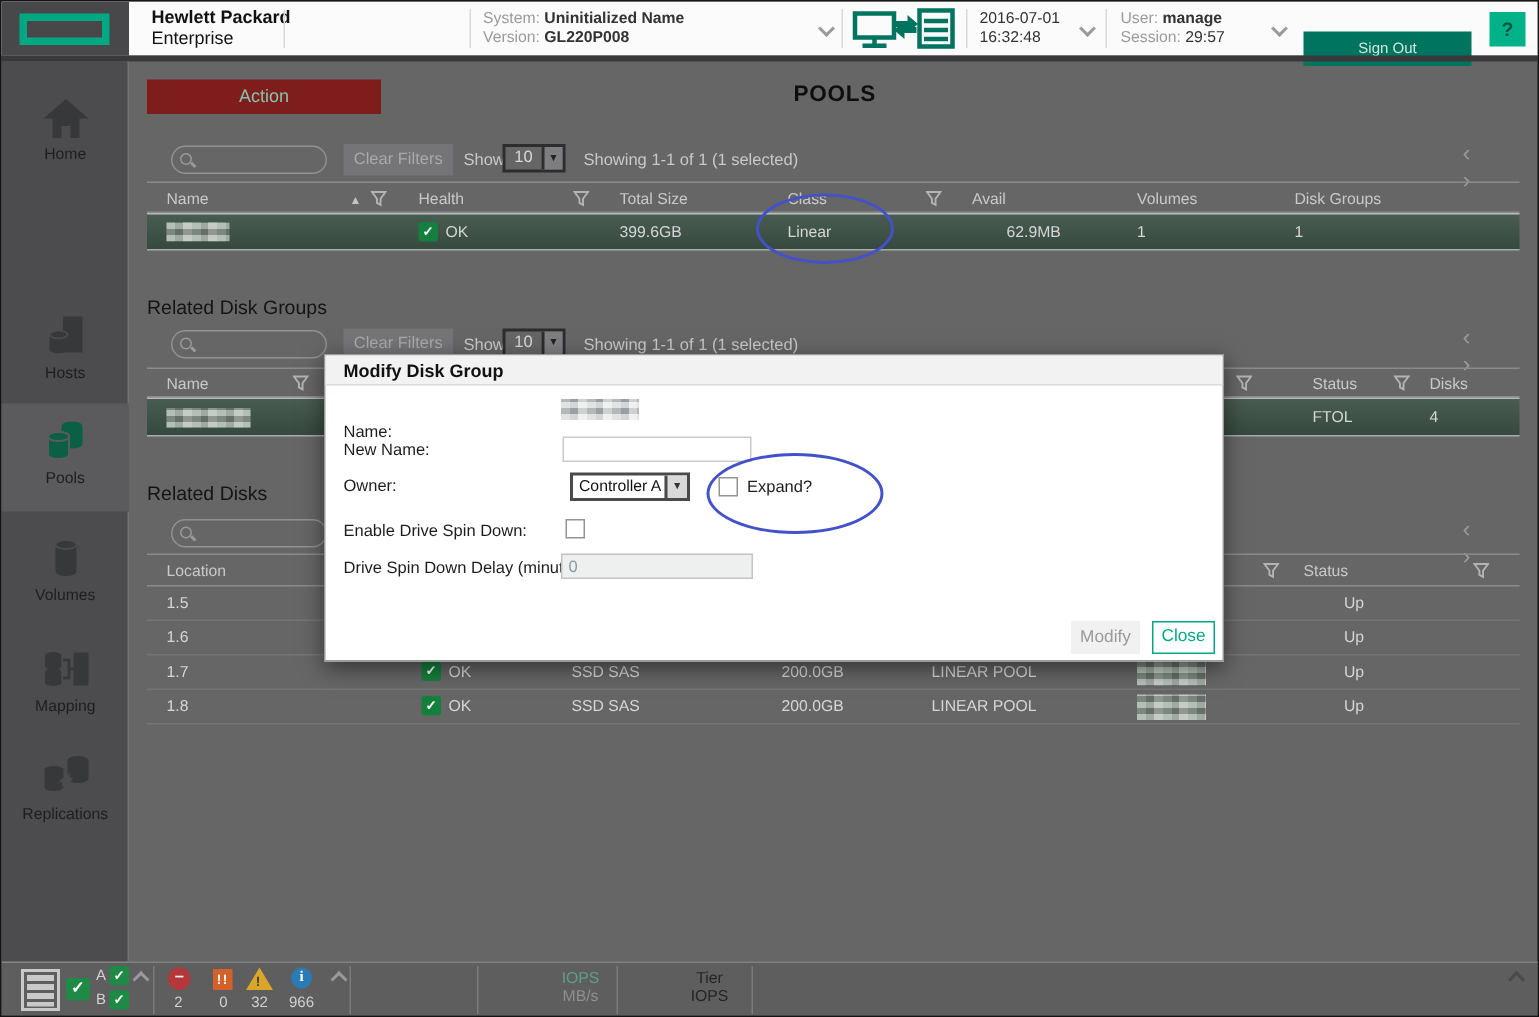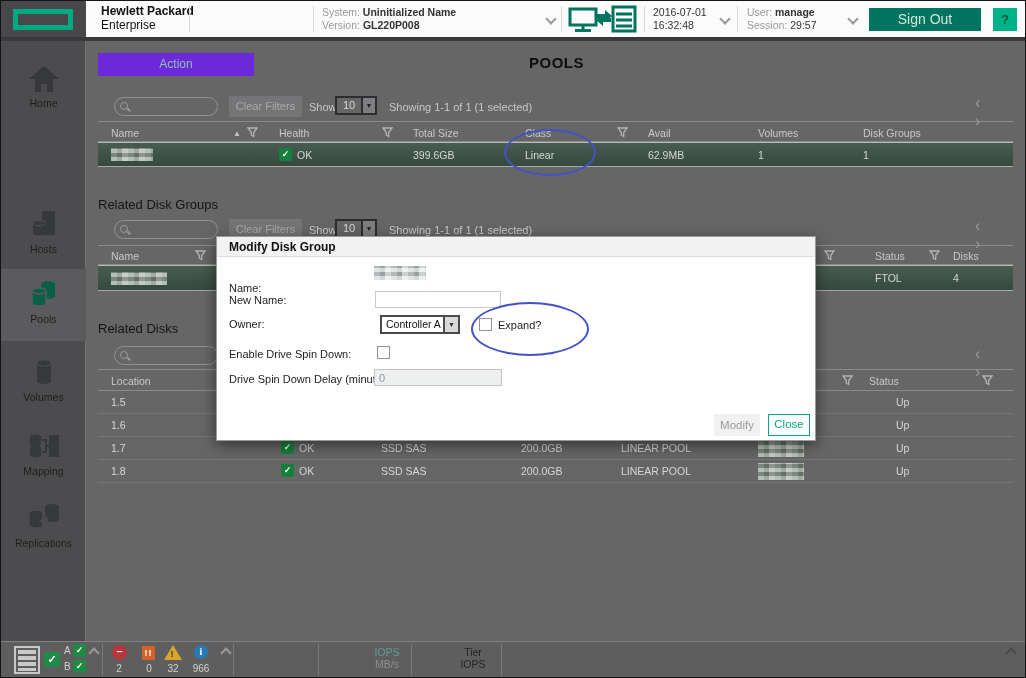--- a/index.html
+++ b/index.html
@@ -17,35 +17,35 @@
   .hdr-div { position:absolute; top:5px; height:26px; width:1px; background:#d9d9d9; }
   .product { position:absolute; left:196px; top:5px; }
   .product .t { color:#1f7a68; font-weight:bold; font-size:13px; }
   .product .s { color:#8d8d8d; font-size:10px; margin-top:3px; }
   .kv2 { position:absolute; top:5px; font-size:10.5px; line-height:13px; color:#9b9b9b; }
   .kv2 b { color:#333; font-weight:bold; }
   .chev { position:absolute; width:8px; height:8px; border-left:2px solid #9a9a9a; border-top:2px solid #9a9a9a; }
   .chev.down { transform:rotate(-135deg); }
   .chev.up { transform:rotate(45deg); }
   .conn-icon { position:absolute; left:566px; top:4px; }
-  .signout-btn { position:absolute; left:868px; top:7px; width:112px; height:23px; background:#00745E;
-      color:#cfe7dc; font-size:14px; text-align:center; line-height:23px; cursor:pointer; }
+  .signout-btn { position:absolute; left:868px; top:20px; width:112px; height:23px; background:#00745E;
+      color:#cfe7dc; font-size:10px; text-align:center; line-height:23px; cursor:pointer; }
   .help-btn { position:absolute; left:992px; top:7px; width:24px; height:23px; background:#01B188;
       color:#00543e; font-weight:bold; font-size:13px; text-align:center; line-height:23px; cursor:pointer; }
   .top-strip { position:absolute; left:0; top:36px; width:1026px; height:4px; background:#39393b; }
 
   
   .sidebar { position:absolute; left:0; top:40px; width:85px; height:600px; background:#4c4c4e; border-right:1px solid #737375; }
   .nav-item { position:absolute; left:0; width:85px; text-align:center; cursor:pointer; }
   .nav-item.selected { background:#5b5b5d; }
   .nav-item .nlabel { font-size:10.5px; color:#1e1e1e; margin-top:2px; }
   .nav-item svg { display:block; margin:0 auto; }
   .nav-ic { color:#36383a; }
   .nav-item.selected .nav-ic { color:#0B5F45; }
-  .action-btn { position:absolute; left:97px; top:52px; width:156px; height:23px; background:#6d28d9;
+  .action-btn { position:absolute; left:97px; top:52px; width:156px; height:23px; background:#7f1d1d;
       color:#86c3ae; font-size:12px; text-align:center; line-height:23px; cursor:pointer; }
   .page-title { position:absolute; left:85px; top:53px; width:941px; text-align:center;
       font-size:15px; font-weight:bold; color:#0e0e0e; letter-spacing:.5px; }
   .section-heading { position:absolute; font-size:13px; color:#141414; }
 
   .search-pill { position:absolute; width:104px; height:19px; border:1.5px solid #919191; border-radius:10px; background:transparent; }
   .search-pill .mag { position:absolute; left:5px; top:4px; width:8px; height:8px; border:1.5px solid #9a9a9a; border-radius:50%; }
   .search-pill .mag:after { content:""; position:absolute; left:6px; top:6px; width:4px; height:1.5px; background:#9a9a9a; transform:rotate(45deg); }
   .search-pill input { position:absolute; left:18px; top:1px; width:80px; height:15px; border:none; background:transparent; color:#ddd; font-size:10px; outline:none; }
   .clearf-btn { position:absolute; width:73px; height:21px; background:#757577; color:#a9a9a9; font-size:11px;
@@ -262,21 +262,21 @@
   <div class="th" style="left:757px; top:126px;">Volumes</div>
   <div class="th" style="left:862px; top:126px;">Disk Groups</div>
   <div class="tline" style="top:140px;"></div>
 
   <div class="selrow" style="top:141px; height:25px;"></div>
   <div class="mosaic" style="left:110px; top:147px; width:42px; height:13px;"></div>
   <div class="okbadge" style="left:278px; top:147px;">✓</div>
   <div class="td" style="left:296px; top:148px;">OK</div>
   <div class="td" style="left:412px; top:148px;">399.6GB</div>
   <div class="td" style="left:524px; top:148px;">Linear</div>
-  <div class="td" style="left:647px; top:148px;">62.9MB</div>
+  <div class="td" style="left:670px; top:148px;">62.9MB</div>
   <div class="td" style="left:757px; top:148px;">1</div>
   <div class="td" style="left:862px; top:148px;">1</div>
 
   <div class="ellipse" style="left:503px; top:128px; width:92px; height:47px;"></div>
 
   <div class="section-heading" style="left:97px; top:196px;">Related Disk Groups</div>
   <div class="search-pill" style="left:113px; top:219px;">
     <div class="mag"></div>
     <input type="text" style="">
   </div>

